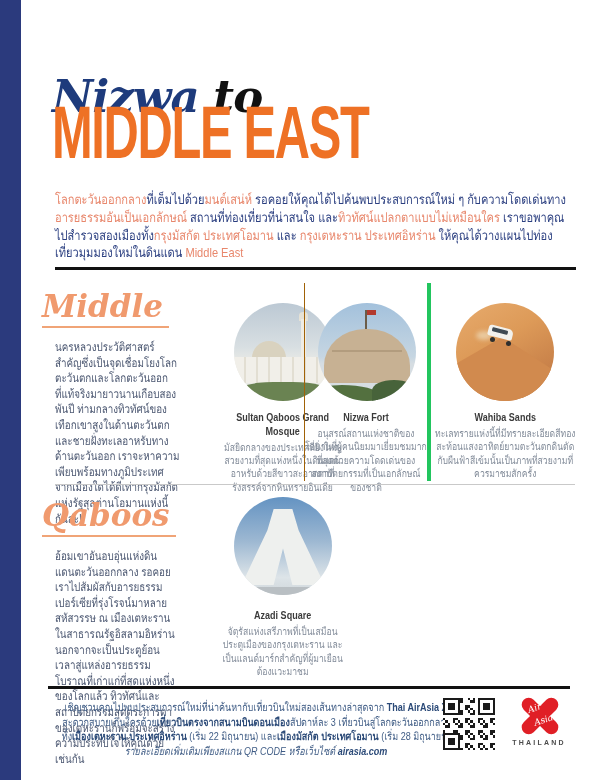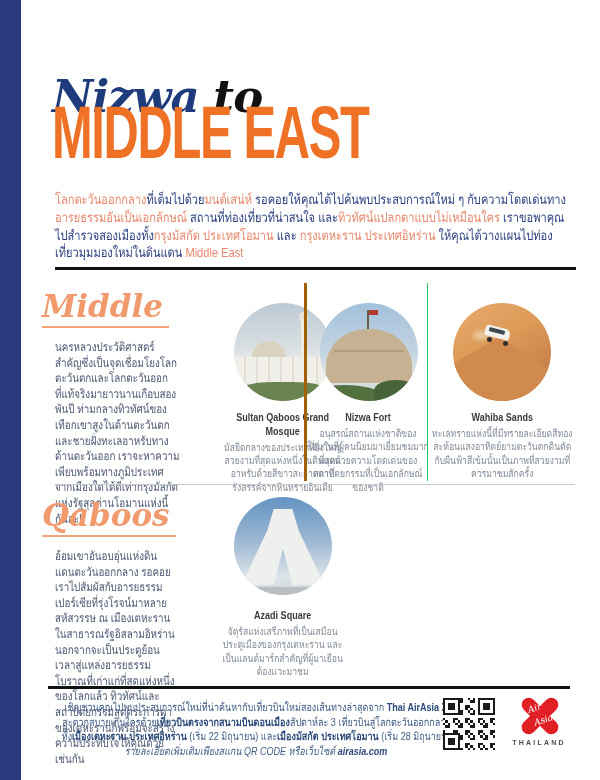--- a/index.html
+++ b/index.html
@@ -45,22 +45,22 @@
   .sec-muscat .sec-head{top:6px;}
   .sec-tehran .sec-head{top:3px;}
   .sec-par{
     position:absolute;left:0;width:152px;transform:scaleX(.82);transform-origin:left top;
     font-size:12px;line-height:1.3;color:#4a5670;margin:0;
   }
   .sec-muscat .sec-par{top:57px;}
   .sec-tehran .sec-par{top:54px;}
   .place{position:absolute;top:0;}
   .place-1{left:125px;width:124px;margin-left:41px;}
-  .place-2{left:249px;width:123px;border-left:3px solid #a16207;}
-  .place-3{left:372px;width:148px;border-left:1px solid #22c55e;}
+  .place-2{left:249px;width:123px;border-left:1px solid #a16207;}
+  .place-3{left:372px;width:148px;border-left:4px solid #22c55e;}
   .sec-muscat .place{height:198px;}
   .sec-tehran .place{height:188px;}
   .photo{width:98px;height:98px;border-radius:50%;overflow:hidden;position:relative;margin:20px auto 10px;}
   .sec-tehran .photo{margin-top:2px;margin-bottom:14px;}
   .cap{width:122%;margin-left:-11%;transform:scaleX(.82);transform-origin:center top;text-align:center;}
   .place-title{font-size:11px;font-weight:bold;color:#3b3b3b;line-height:1.25;}
   .place-desc{font-size:10.5px;color:#808a98;line-height:1.28;margin-top:2px;}
   .ph{position:absolute;}
   
   .p-mosque{background:linear-gradient(180deg,#bcc9d4 0%,#d8dfe2 45%,#e9eae6 60%);}

